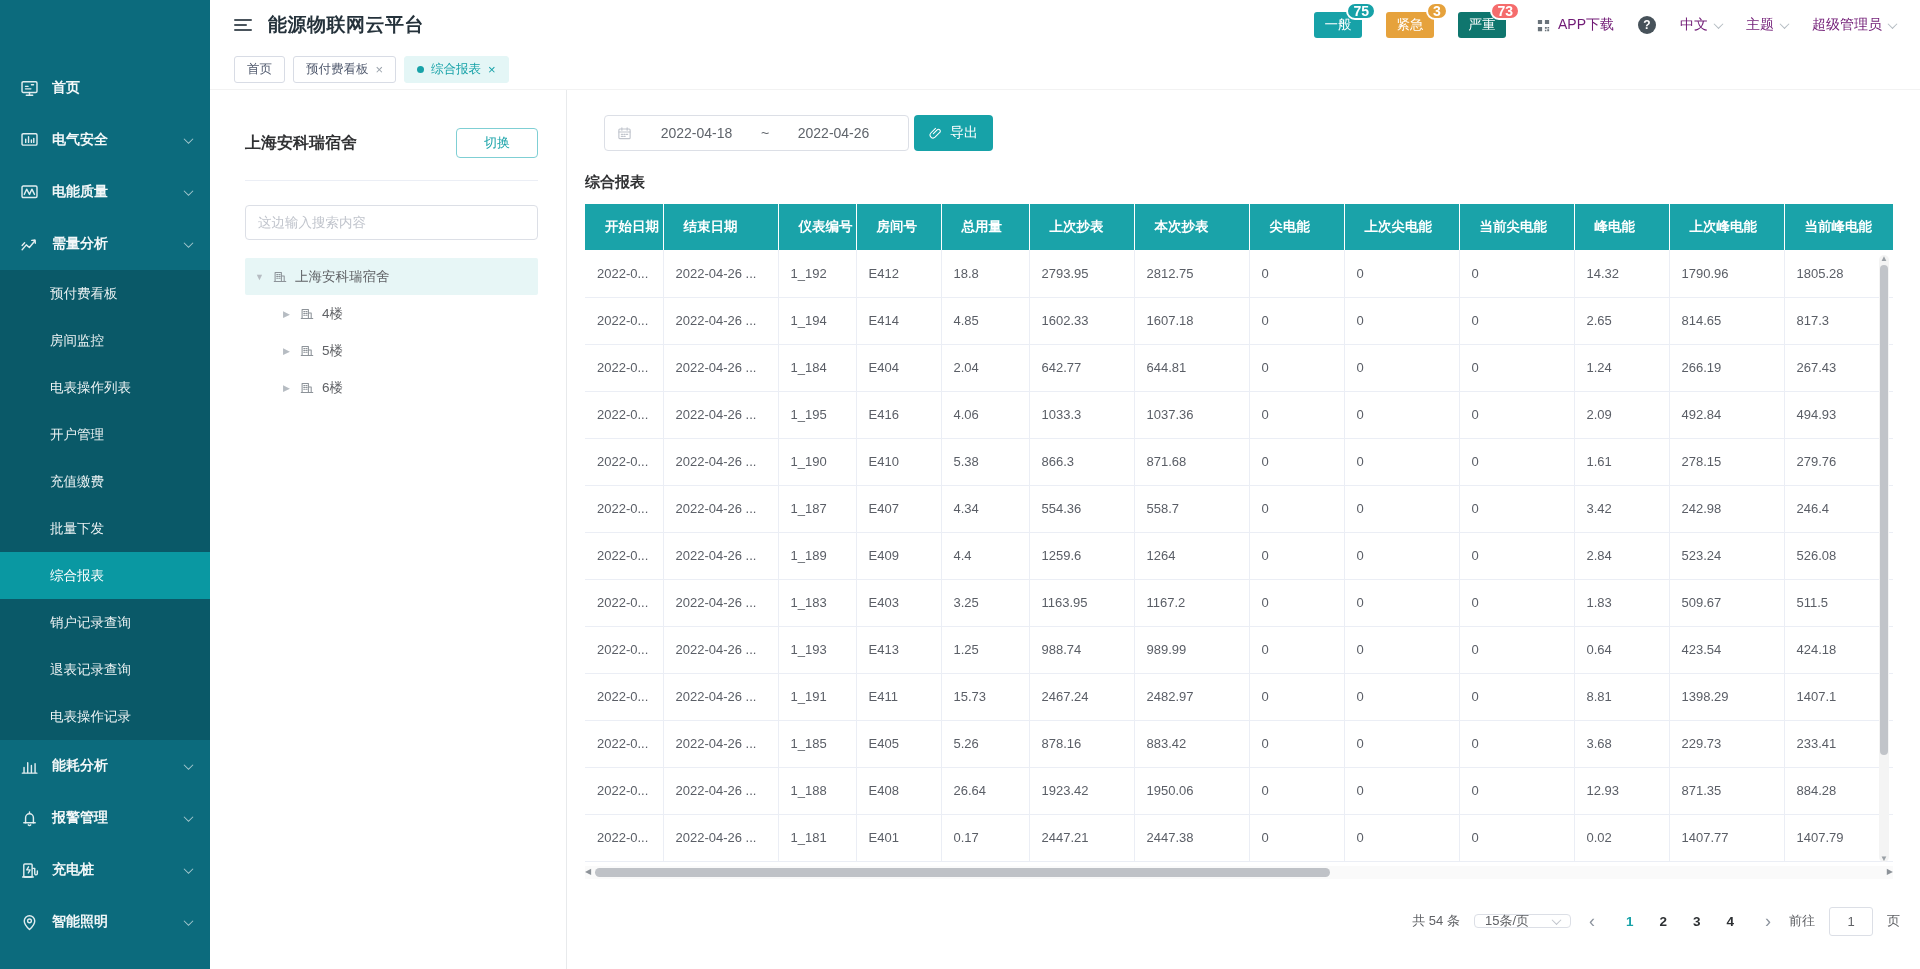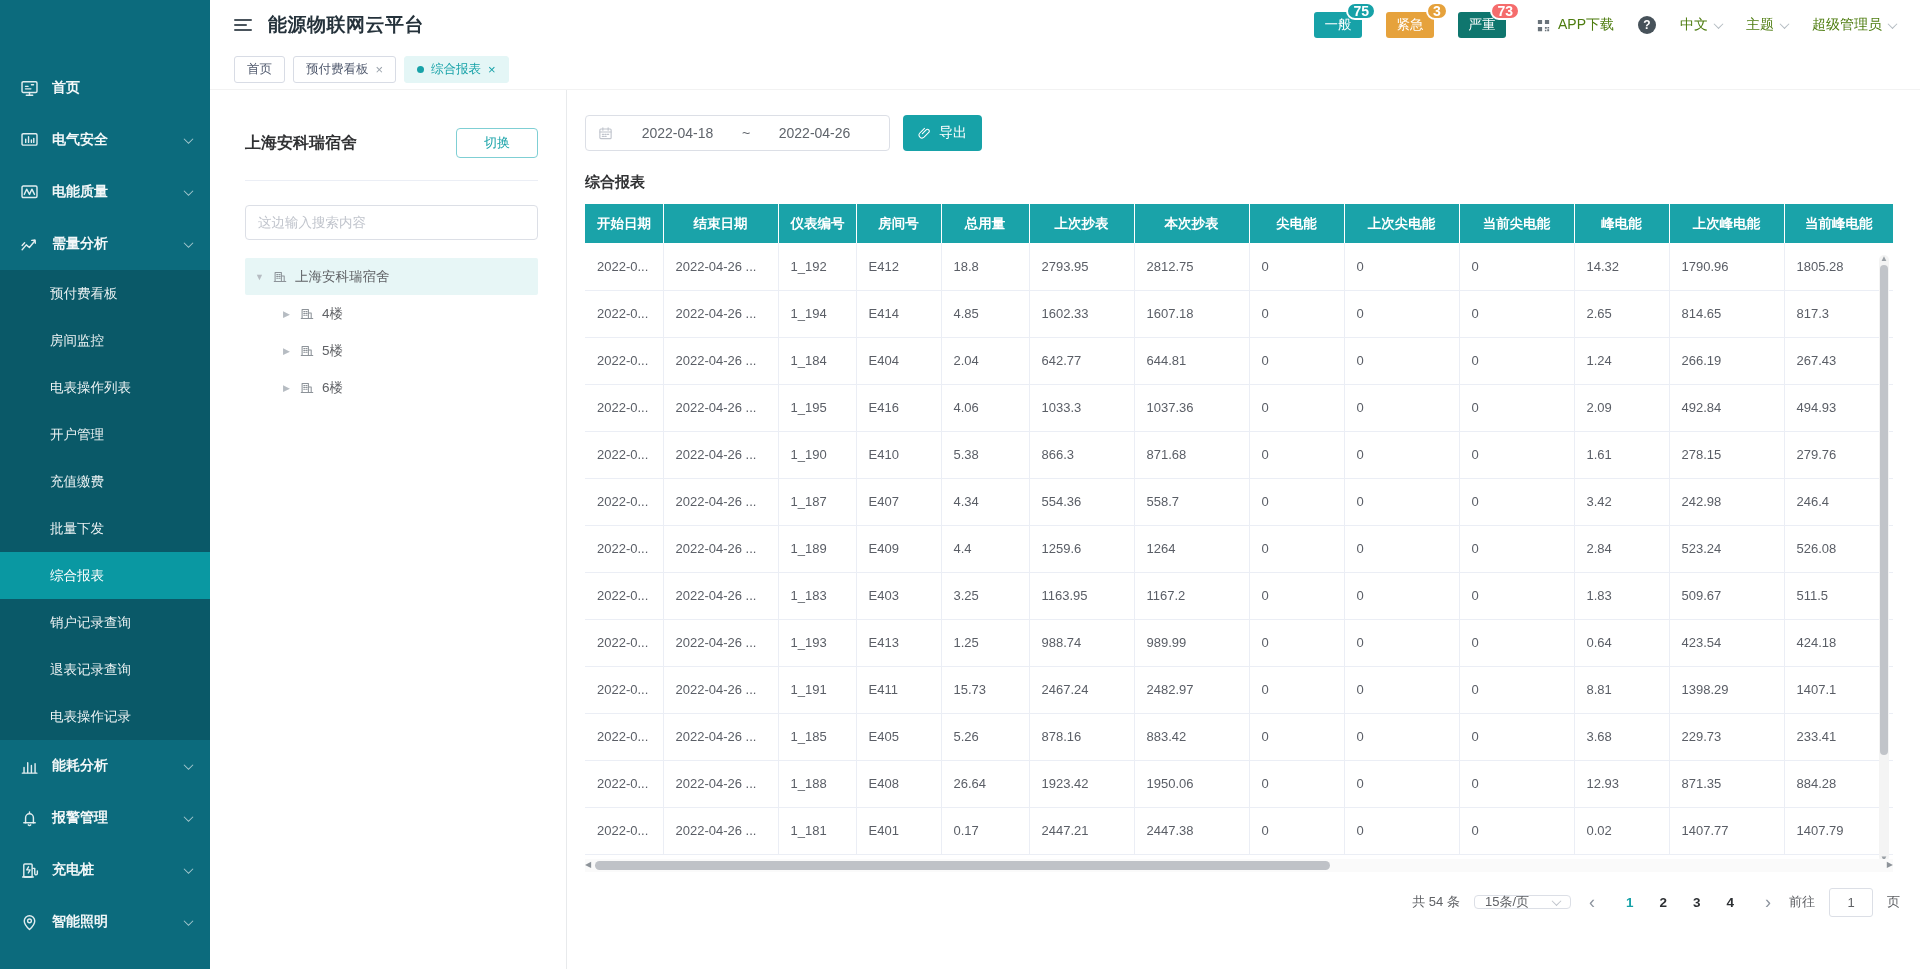--- a/index.html
+++ b/index.html
@@ -24,21 +24,21 @@
   #header { position:absolute; left:210px; top:0; width:1710px; height:50px; background:#fff; display:flex; align-items:center; padding:0 24px; }
   #hamburger { width:18px; cursor:pointer; }
   #hamburger span { display:block; height:2px; background:#4a545c; margin:3px 0; border-radius:1px; }
   #hamburger span:nth-child(2){ width:13px; }
   #app-title { font-size:19px; font-weight:700; color:#25323b; margin-left:16px; letter-spacing:.5px; }
   #header-right { margin-left:auto; display:flex; align-items:center; gap:24px; }
   #badges { display:flex; align-items:center; gap:24px; margin-right:6px; }
   .badge-wrap { position:relative; cursor:pointer; }
   .badge { min-width:48px; height:26px; border-radius:3px; color:#fff; display:flex; align-items:center; justify-content:center; font-size:13.5px; padding:0 9px; }
   .badge-count { position:absolute; top:-10px; right:-14px; color:#fff; border:2px solid #fff; border-radius:10px; font-size:14px; line-height:14px; padding:0 5px; min-width:22px; text-align:center;font-weight:bold; }
-  .hlink { display:flex; align-items:center; gap:7px; font-size:14px; color:#4d7c0f; cursor:pointer; }
+  .hlink { display:flex; align-items:center; gap:7px; font-size:14px; color:#701a75; cursor:pointer; }
   .help-circle { width:18px; height:18px; border-radius:50%; background:#47525a; color:#fff; font-size:12px; font-weight:700; display:flex; align-items:center; justify-content:center; cursor:pointer; }
   .hchev { color:#b4bcc2; }
 
   
   #tabbar { position:absolute; left:210px; top:50px; width:1710px; height:40px; background:#fff; display:flex; align-items:center; gap:8px; padding:0 24px; border-bottom:1px solid #f2f2f2; }
   .tab { height:27px; display:flex; align-items:center; gap:7px; padding:0 12px; border:1px solid #d8dce5; border-radius:3px; font-size:12.5px; color:#515a6e; background:#fff; cursor:pointer; }
   .tab .x { color:#9aa2ab; font-size:13px; line-height:1; cursor:pointer; }
   .tab .dot { width:7px; height:7px; border-radius:50%; background:#17a2a8; display:none; }
   .tab.active { background:#e4f6f6; border-color:#e4f6f6; color:#17a2a8; }
   .tab.active .dot { display:block; }
@@ -54,47 +54,47 @@
   .tp-divider { height:1px; background:#ebeef5; margin:22px 0 0 0; }
   .search-input { margin-top:24px; width:100%; height:35px; border:1px solid #dcdfe6; border-radius:4px; padding:0 12px; font-size:13.5px; color:#606266; outline:none; }
   .search-input::placeholder { color:#c0c4cc; }
   #tree { margin-top:18px; font-size:13.5px; color:#606266; }
   .tree-row { height:37px; display:flex; align-items:center; gap:8px; padding:0 9px; cursor:pointer; border-radius:2px; }
   .tree-row.selected { background:#e7f6f6; }
   .tree-row .caret { width:11px; font-size:9px; color:#b6bcc2; text-align:center; }
   .tree-children .tree-row { padding-left:36px; }
 
   #main { position:absolute; left:375px; top:0; width:1335px; height:879px; padding-top:25px; }
-  .toolbar { display:flex; align-items:center; gap:13px; }
+  .toolbar { display:flex; align-items:center; gap:5px;margin-left:19px; }
   .date-range { width:305px; height:36px; border:1px solid #dcdfe6; border-radius:4px; display:flex; align-items:center; padding:0 12px; font-size:14px; color:#5f646b; cursor:pointer; background:#fff; }
   .date-range .cal { color:#c0c4cc; margin-right:2px; }
   .date-val { flex:1; text-align:center; }
   .tilde { color:#5f646b; padding:0 2px; }
   .export-btn { height:36px; background:#17a2a8; color:#fff; border:none; border-radius:4px; font-size:14px; padding:0 15px; display:flex; align-items:center; gap:7px; cursor:pointer; }
 
   .report-title { margin-top:22px; font-size:15px; font-weight:700; color:#303133; }
 
   #report-table { margin-top:12px; border-collapse:collapse; table-layout:fixed; width:1308px; }
-  #report-table thead th { background:#1aa3a9; color:#fff; font-size:13.5px; font-weight:700; text-align:center; height:39px; padding:0 12px; border-right:1px solid rgba(255,255,255,.4); white-space:nowrap; overflow:hidden; }
+  #report-table thead th { background:#1aa3a9; color:#fff; font-size:13.5px; font-weight:700; text-align:left; height:46px; padding:0 20px; border-right:1px solid rgba(255,255,255,.4); white-space:nowrap; overflow:hidden; }
   #report-table thead th:last-child { border-right:none; }
   #report-table tbody td { height:47px; padding:0 12px; font-size:13px; color:#5a5e66; border-bottom:1px solid #ebeef5; border-right:1px solid #ebeef5; background:#fff; white-space:nowrap; overflow:hidden; }
   #report-table tbody td:last-child { border-right:none; }
 
   
   #vscroll { position:absolute; left:1294px; top:165px; width:10px; height:607px; background:#f4f4f4; border-radius:5px; }
   #vscroll .v-up { position:absolute; top:-1px; left:0; width:10px; text-align:center; font-size:8px; color:#9aa0a6; }
   #vscroll .v-down { position:absolute; bottom:-1px; left:0; width:10px; text-align:center; font-size:8px; color:#9aa0a6; }
   #vscroll .v-thumb { position:absolute; left:1px; top:10px; width:8px; height:490px; background:#c1c4c9; border-radius:4px; cursor:pointer; }
   #hscroll { position:relative; margin-top:4px; width:1308px; height:13px; background:#fafafa; }
   #hscroll .h-left { position:absolute; left:0; top:1px; font-size:8px; color:#8d9399; }
   #hscroll .h-right { position:absolute; right:0; top:1px; font-size:8px; color:#8d9399; }
   #hscroll .h-thumb { position:absolute; left:10px; top:2px; width:735px; height:9px; background:#bfc2c7; border-radius:5px; cursor:pointer; }
 
   
-  #pagination { width:1315px; margin-top:16px; display:flex; align-items:center; justify-content:flex-end; gap:14px; font-size:13px; color:#606266; }
+  #pagination { width:1315px; margin-top:28px; display:flex; align-items:center; justify-content:flex-end; gap:14px; font-size:13px; color:#606266; }
   .pg-select { width:97px; height:14px; border:1px solid #dcdfe6; border-radius:4px; display:flex; align-items:center; justify-content:space-between; padding:0 10px; color:#606266; cursor:pointer; background:#fff; }
   .pg-select .chev { color:#c0c4cc; }
   .pg-arrow { font-size:18px; color:#8c939d; cursor:pointer; padding:0 4px; line-height:1; }
   #pages { display:flex; align-items:center; }
   .page { margin:0 13px; font-size:13.5px; font-weight:700; color:#2d3033; cursor:pointer; }
   .page.active { color:#17a2a8; }
   .goto-input { width:44px; height:29px; border:1px solid #dcdfe6; border-radius:3px; text-align:center; font-size:13px; color:#606266; outline:none; }
 </style>
 </head>
 <body>

